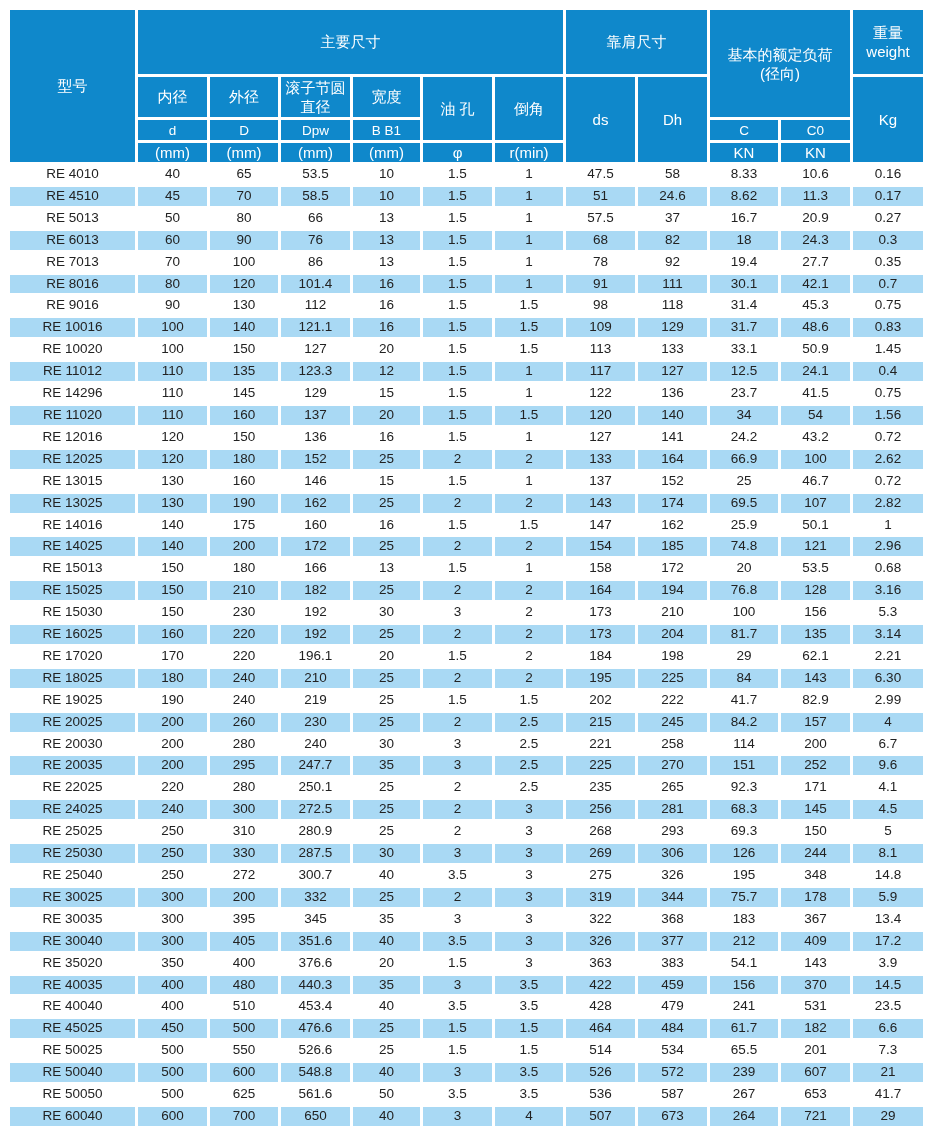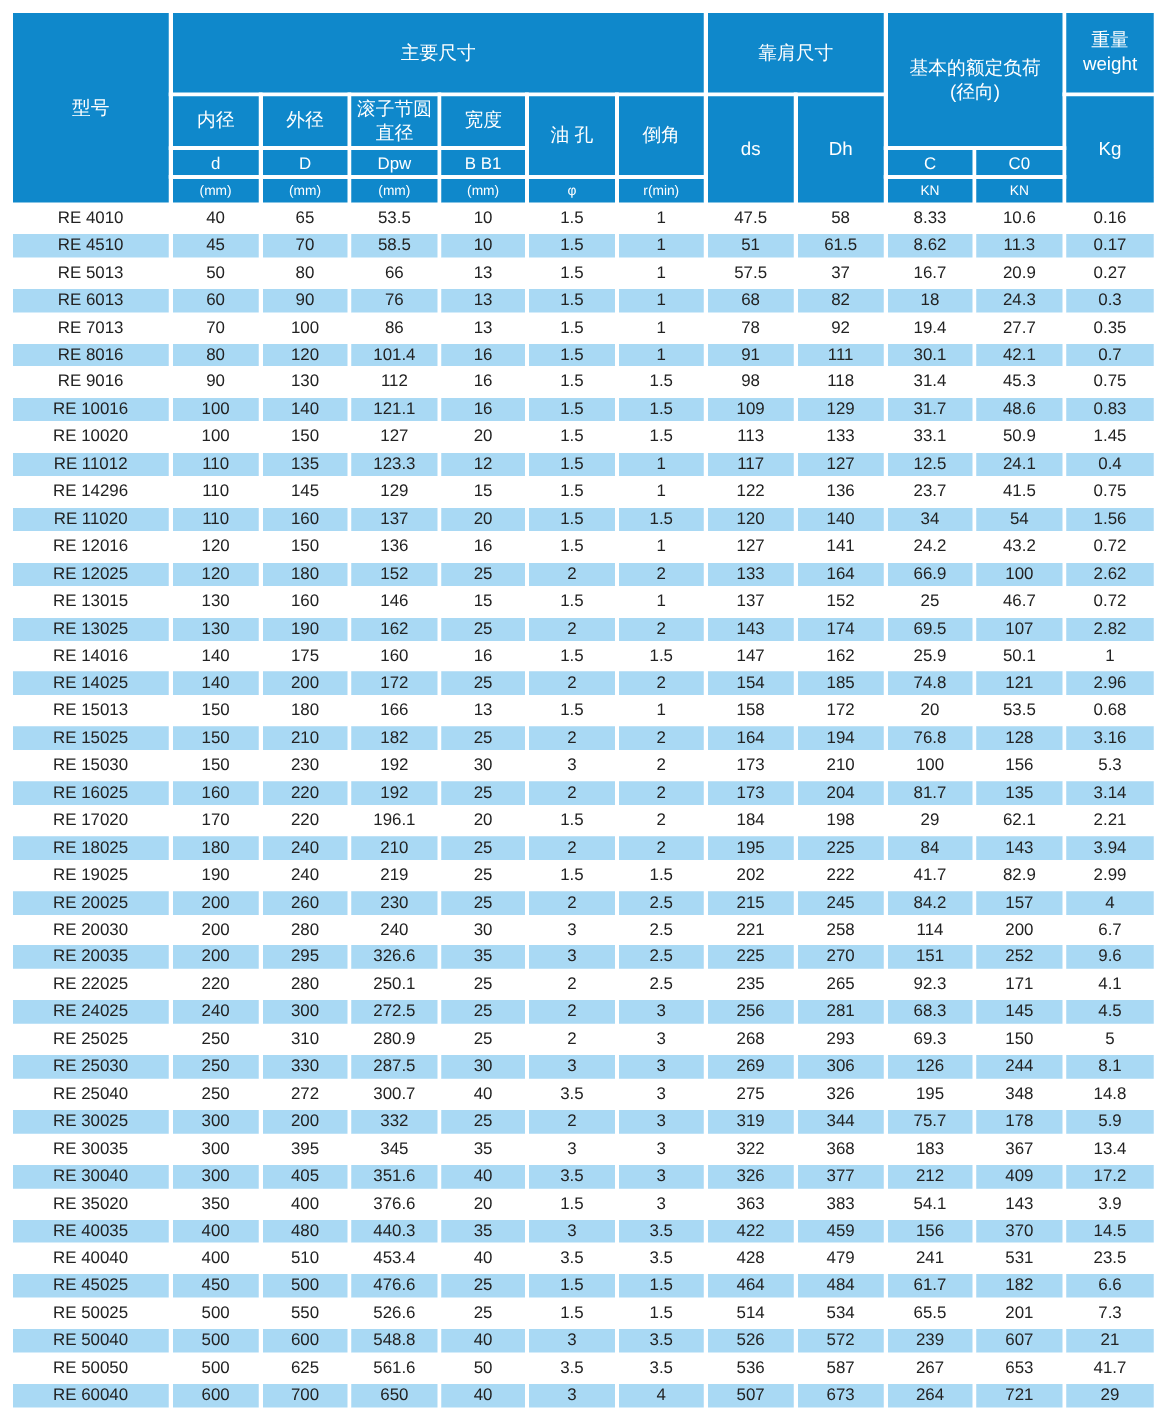--- a/index.html
+++ b/index.html
@@ -10,21 +10,21 @@
   }
   html,body{margin:0;padding:0;background:#ffffff;}
   body{width:930px;height:1134px;font-family:"Liberation Sans",sans-serif;}
   .page{padding:7px 7px 0 7px;}
   table{border-collapse:collapse;table-layout:fixed;width:916px;}
   th,td{border:3px solid #ffffff;text-align:center;vertical-align:middle;padding:0;overflow:hidden;white-space:nowrap;}
   thead th{background:var(--header-blue);color:var(--header-text);font-weight:normal;font-size:15px;}
   tr.r1 th{height:64px;}
   tr.r2 th{height:40px;line-height:18px;}
   tr.r3 th{height:20px;font-size:13.5px;}
-  tr.r4 th{height:19px;font-size:11px;}
+  tr.r4 th{height:19px;font-size:15px;}
   th .ln{display:block;line-height:19px;text-align:center;}
   tbody td{font-size:13.5px;color:var(--data-text);height:18.9px;line-height:18.9px;background:#ffffff;}
   tbody tr.stripe td{background:var(--stripe-blue);}
 </style>
 </head>
 <body>
 
 <div class="page">
   <table>
     <colgroup>
@@ -105,21 +105,21 @@
         </tr>
         <tr class="stripe">
           <td>RE 4510</td>
           <td>45</td>
           <td>70</td>
           <td>58.5</td>
           <td>10</td>
           <td>1.5</td>
           <td>1</td>
           <td>51</td>
-          <td>61.5</td>
+          <td>24.6</td>
           <td>8.62</td>
           <td>11.3</td>
           <td>0.17</td>
         </tr>
         <tr>
           <td>RE 5013</td>
           <td>50</td>
           <td>80</td>
           <td>66</td>
           <td>13</td>
@@ -416,21 +416,21 @@
           <td>180</td>
           <td>240</td>
           <td>210</td>
           <td>25</td>
           <td>2</td>
           <td>2</td>
           <td>195</td>
           <td>225</td>
           <td>84</td>
           <td>143</td>
-          <td>3.94</td>
+          <td>6.30</td>
         </tr>
         <tr>
           <td>RE 19025</td>
           <td>190</td>
           <td>240</td>
           <td>219</td>
           <td>25</td>
           <td>1.5</td>
           <td>1.5</td>
           <td>202</td>
@@ -464,21 +464,21 @@
           <td>221</td>
           <td>258</td>
           <td>114</td>
           <td>200</td>
           <td>6.7</td>
         </tr>
         <tr class="stripe">
           <td>RE 20035</td>
           <td>200</td>
           <td>295</td>
-          <td>326.6</td>
+          <td>247.7</td>
           <td>35</td>
           <td>3</td>
           <td>2.5</td>
           <td>225</td>
           <td>270</td>
           <td>151</td>
           <td>252</td>
           <td>9.6</td>
         </tr>
         <tr>

